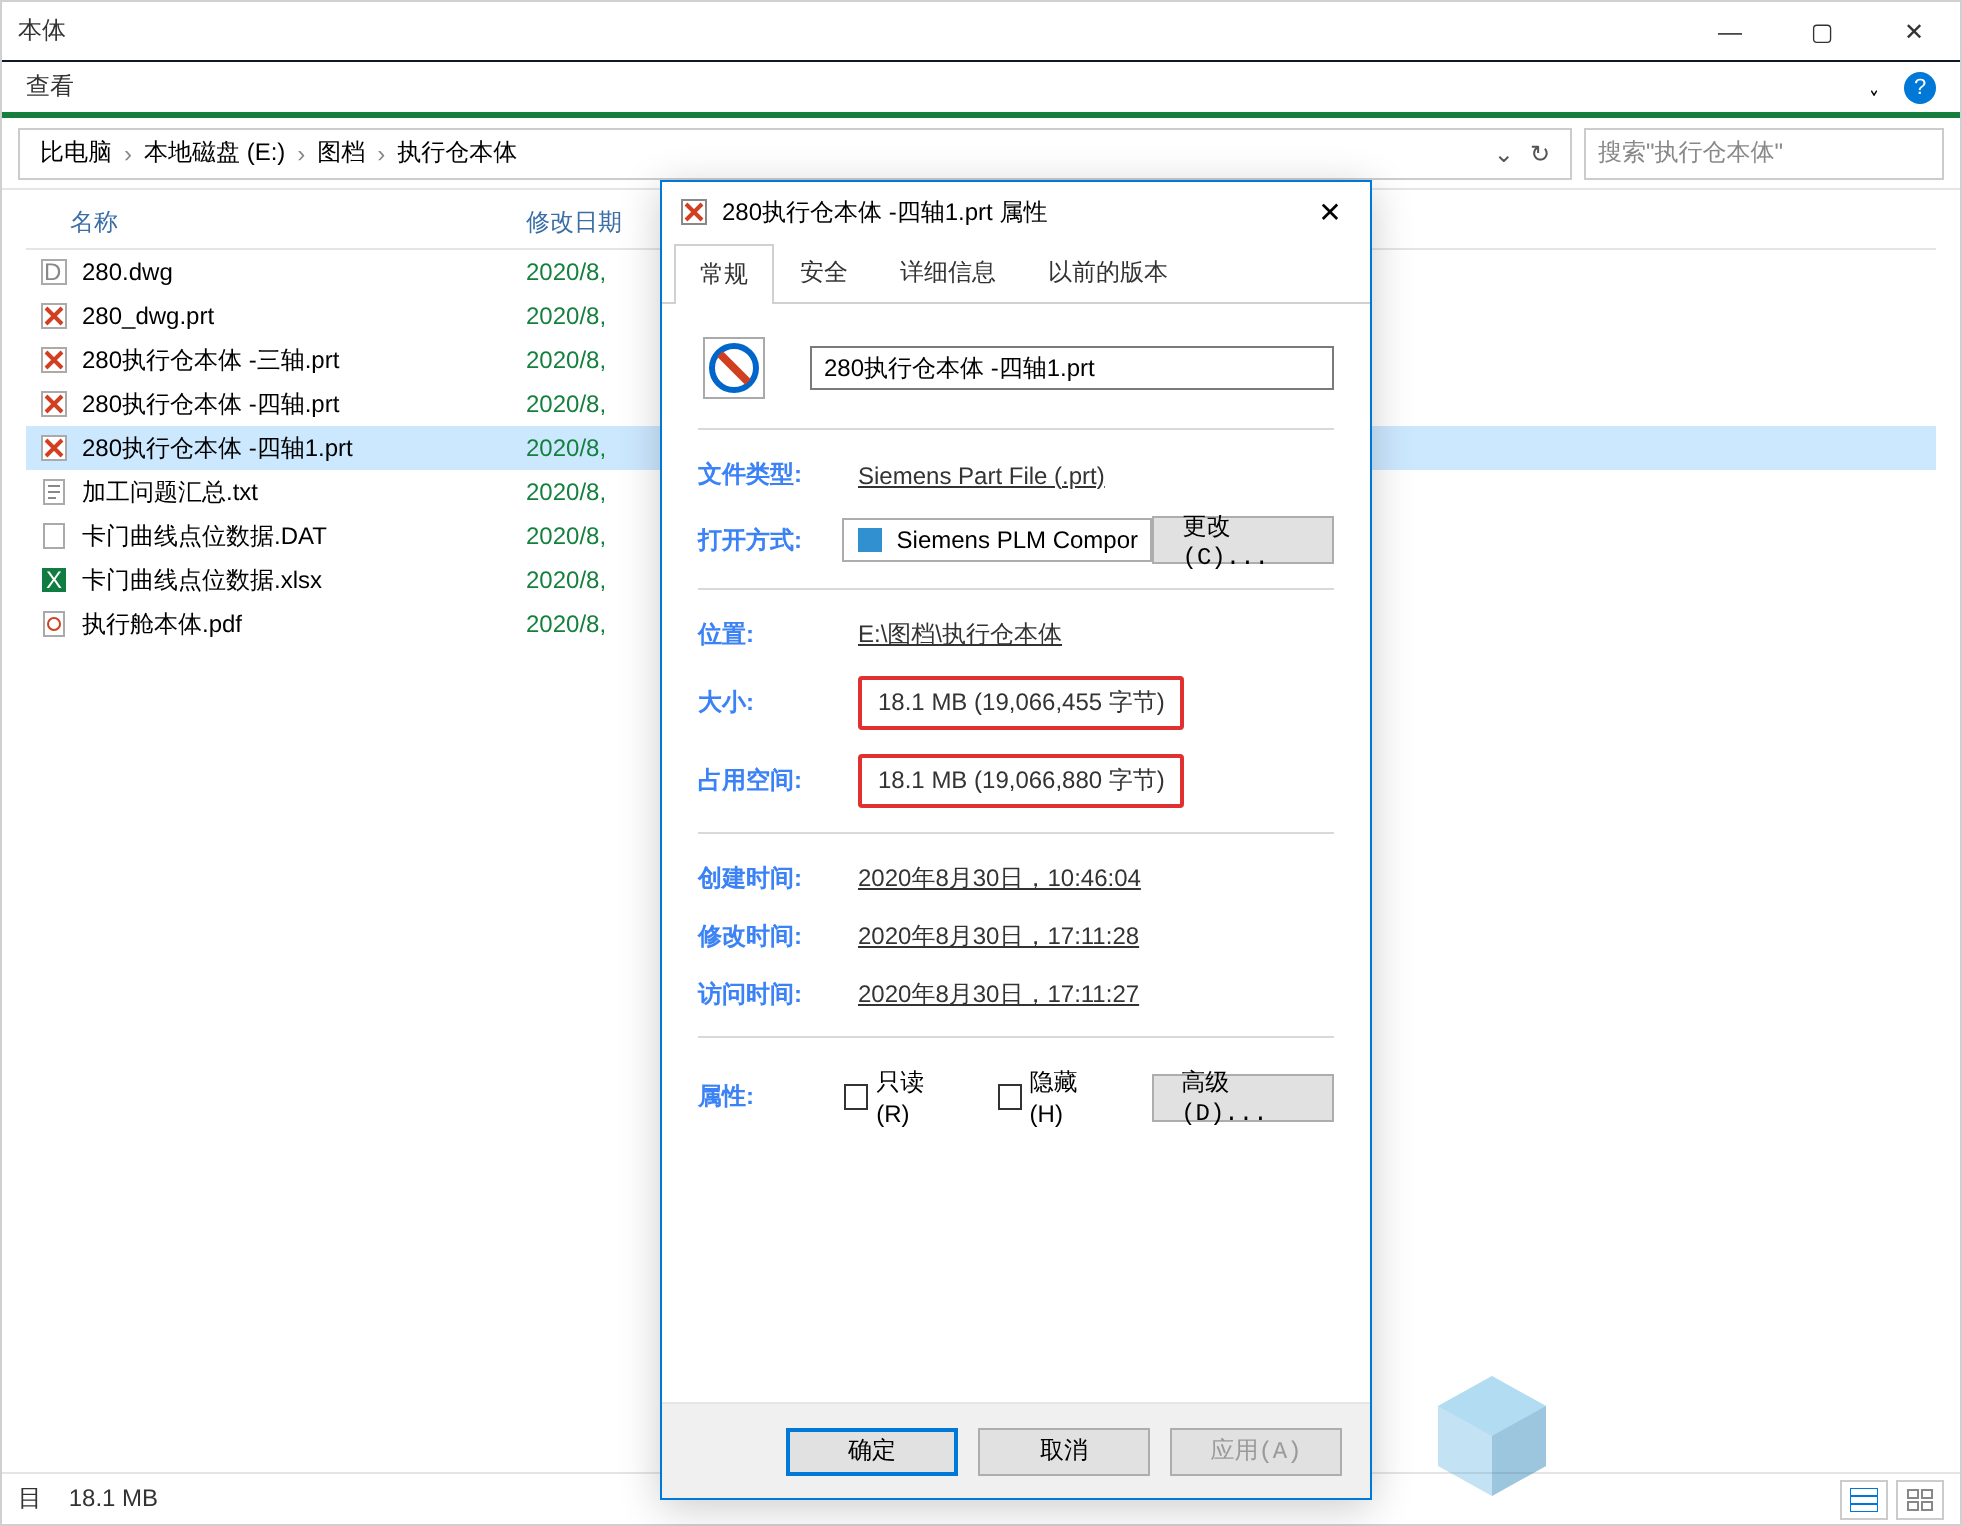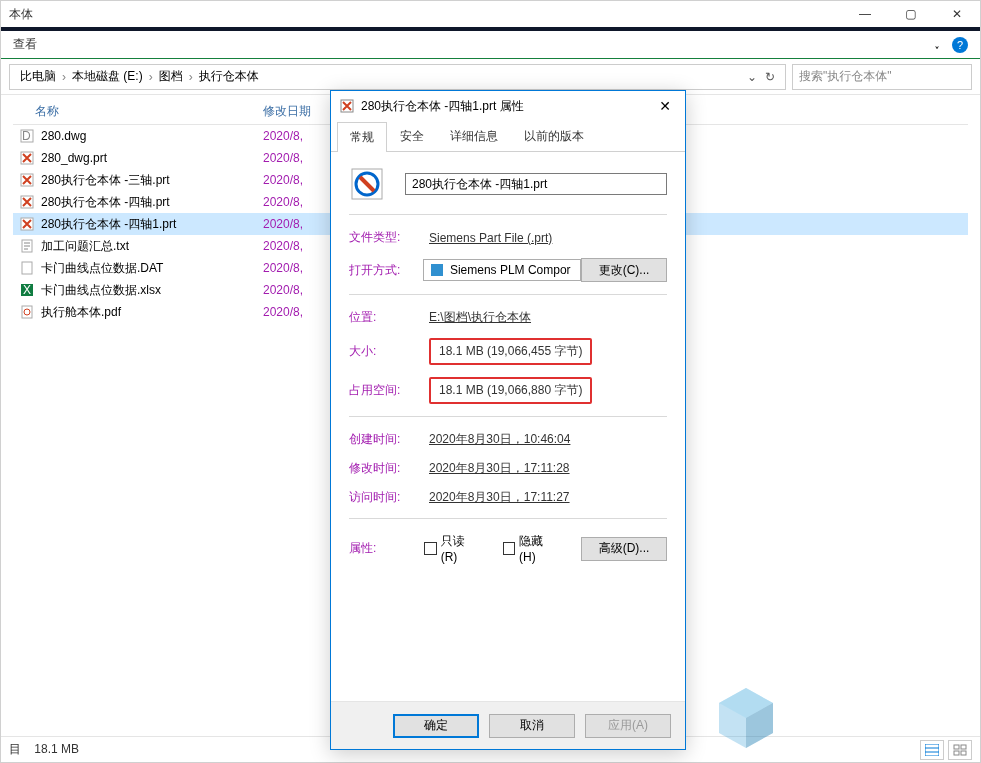--- a/index.html
+++ b/index.html
@@ -1,67 +1,67 @@
 <!DOCTYPE html>
 <html><head>
 <meta charset="utf-8">
 <style>
 * { margin: 0; padding: 0; box-sizing: border-box; font-family: "Microsoft YaHei", "Segoe UI", sans-serif; font-size: 12px; }
 body { background: #fff; width: 981px; height: 763px; overflow: hidden; position: relative; }
 
 
 .window { width: 981px; height: 763px; background: #fff; border: 1px solid #d0d0d0; display: flex; flex-direction: column; }
-.titlebar { height: 30px; display: flex; align-items: center; justify-content: space-between; padding: 0 0 0 8px; border-bottom: 4px solid #0f172a; }
+.titlebar { height: 30px; display: flex; align-items: center; justify-content: space-between; padding: 0 0 0 8px; border-bottom: 1px solid #0f172a; }
 .titlebar-left { font-size: 12px; color: #333; }
 .titlebar-right { display: flex; }
 .win-btn { width: 46px; height: 30px; display: flex; align-items: center; justify-content: center; color: #333; }
-.menubar { height: 28px; display: flex; align-items: center; padding: 0 12px; justify-content: space-between; border-bottom: 1px solid #15803d; }
+.menubar { height: 28px; display: flex; align-items: center; padding: 0 12px; justify-content: space-between; border-bottom: 3px solid #15803d; }
 .menu-left { display: flex; gap: 12px; color: #333; }
 .menu-right { display: flex; align-items: center; gap: 10px; }
 .help-icon { width: 16px; height: 16px; border-radius: 50%; background: #0078d7; color: #fff; display: flex; align-items: center; justify-content: center; font-size: 11px; }
 
 .addressbar { height: 36px; display: flex; align-items: center; padding: 4px 8px; gap: 6px; border-bottom: 1px solid #e5e5e5; }
 .breadcrumb-box { flex: 1; border: 1px solid #ccc; height: 26px; display: flex; align-items: center; padding: 0 6px; gap: 2px; }
 .bc-seg { padding: 0 4px; }
 .bc-sep { color: #888; }
 .bc-actions { margin-left: auto; display: flex; align-items: center; gap: 8px; padding-right: 4px; color: #555; }
 .search-box { width: 180px; border: 1px solid #ccc; height: 26px; display: flex; align-items: center; padding: 0 6px; color: #888; }
 
 .content { flex: 1; display: flex; overflow: hidden; }
 .filepane { flex: 1; padding: 8px 12px; overflow: auto; }
 .cols { display: flex; border-bottom: 1px solid #e5e5e5; padding-bottom: 4px; color: #3b6ea5; }
 .col-name { width: 250px; padding-left: 22px; }
 .col-date { width: 80px; }
 .file-row { display: flex; align-items: center; height: 22px; padding: 0; cursor: default; }
 .file-row.selected { background: #cce8ff; }
 .file-row .fname { width: 250px; display: flex; align-items: center; gap: 6px; padding-left: 6px; }
-.file-row .fdate { width: 80px; color: #a21caf; }
+.file-row .fdate { width: 80px; color: #15803d; }
 .ficon { width: 16px; height: 16px; display: inline-flex; align-items: center; justify-content: center; }
 
 .statusbar { height: 26px; border-top: 1px solid #e5e5e5; display: flex; align-items: center; justify-content: space-between; padding: 0 8px; color: #333; }
 .status-btns { display: flex; gap: 4px; }
 .status-btn { width: 24px; height: 20px; border: 1px solid #ccc; display: flex; align-items: center; justify-content: center; color: #555; }
 
 
 .dialog { position: absolute; left: 330px; top: 90px; width: 356px; height: 660px; background: #fff; border: 1px solid #0078d7; box-shadow: 0 4px 20px rgba(0,0,0,0.2); display: flex; flex-direction: column; }
 .dialog-titlebar { height: 30px; background: #fff; display: flex; align-items: center; justify-content: space-between; padding: 0 0 0 8px; }
 .dialog-titlebar-left { display: flex; align-items: center; gap: 6px; }
 .dialog-close { width: 40px; height: 30px; display: flex; align-items: center; justify-content: center; font-size: 14px; }
 .tabs { display: flex; background: #fff; border-bottom: 1px solid #d0d0d0; padding: 0 6px; }
 .tab { padding: 6px 12px; border: 1px solid transparent; border-bottom: none; color: #333; }
 .tab.active { background: #fff; border-color: #d0d0d0; position: relative; top: 1px; }
 .dialog-body { flex: 1; background: #fff; padding: 14px 18px; overflow: auto; }
 .row { display: flex; align-items: center; margin-bottom: 12px; }
-.lbl { width: 80px; color: #a21caf; }
+.lbl { width: 80px; color: #3b82f6; font-weight: bold; }
 .val { flex: 1; color: #333; text-decoration: underline; }
 .sep { border: none; border-top: 1px solid #d9d9d9; margin: 10px 0 14px 0; }
 .name-input { flex: 1; border: 1px solid #7a7a7a; height: 22px; padding: 0 6px; }
 .icon-big { width: 36px; height: 36px; display: flex; align-items: center; justify-content: center; margin-right: 20px; }
 .app-box { border: 1px solid #adadad; height: 22px; width: 170px; display: flex; align-items: center; padding: 0 6px; gap: 6px; }
-.btn { border: 1px solid #adadad; background: #e1e1e1; height: 24px; padding: 0 14px; display: inline-flex; align-items: center; justify-content: center; min-width: 86px; cursor: default; }
+.btn { border: 1px solid #adadad; background: #e1e1e1; height: 24px; padding: 0 14px; display: inline-flex; align-items: center; justify-content: center; min-width: 86px; cursor: default; font-family: Liberation Mono, monospace; }
 .btn.default { border: 2px solid #0078d7; }
 .redbox { border: 2px solid #e03030; padding: 3px 8px; display: inline-block; border-radius: 2px; }
 .cb-wrap { display: flex; align-items: center; gap: 4px; margin-right: 24px; }
 .cb { width: 13px; height: 13px; border: 1px solid #333; }
 .dialog-footer { height: 48px; display: flex; align-items: center; justify-content: flex-end; gap: 10px; padding: 0 14px; border-top: 1px solid #e5e5e5; background: #f0f0f0; }
 
 .deco-cube { position: absolute; right: 200px; bottom: 10px; width: 70px; height: 70px; opacity: 0.6; pointer-events: none; }
 .chev { display:inline-block; transform: scaleX(0.6); }
 </style>
 </head>

